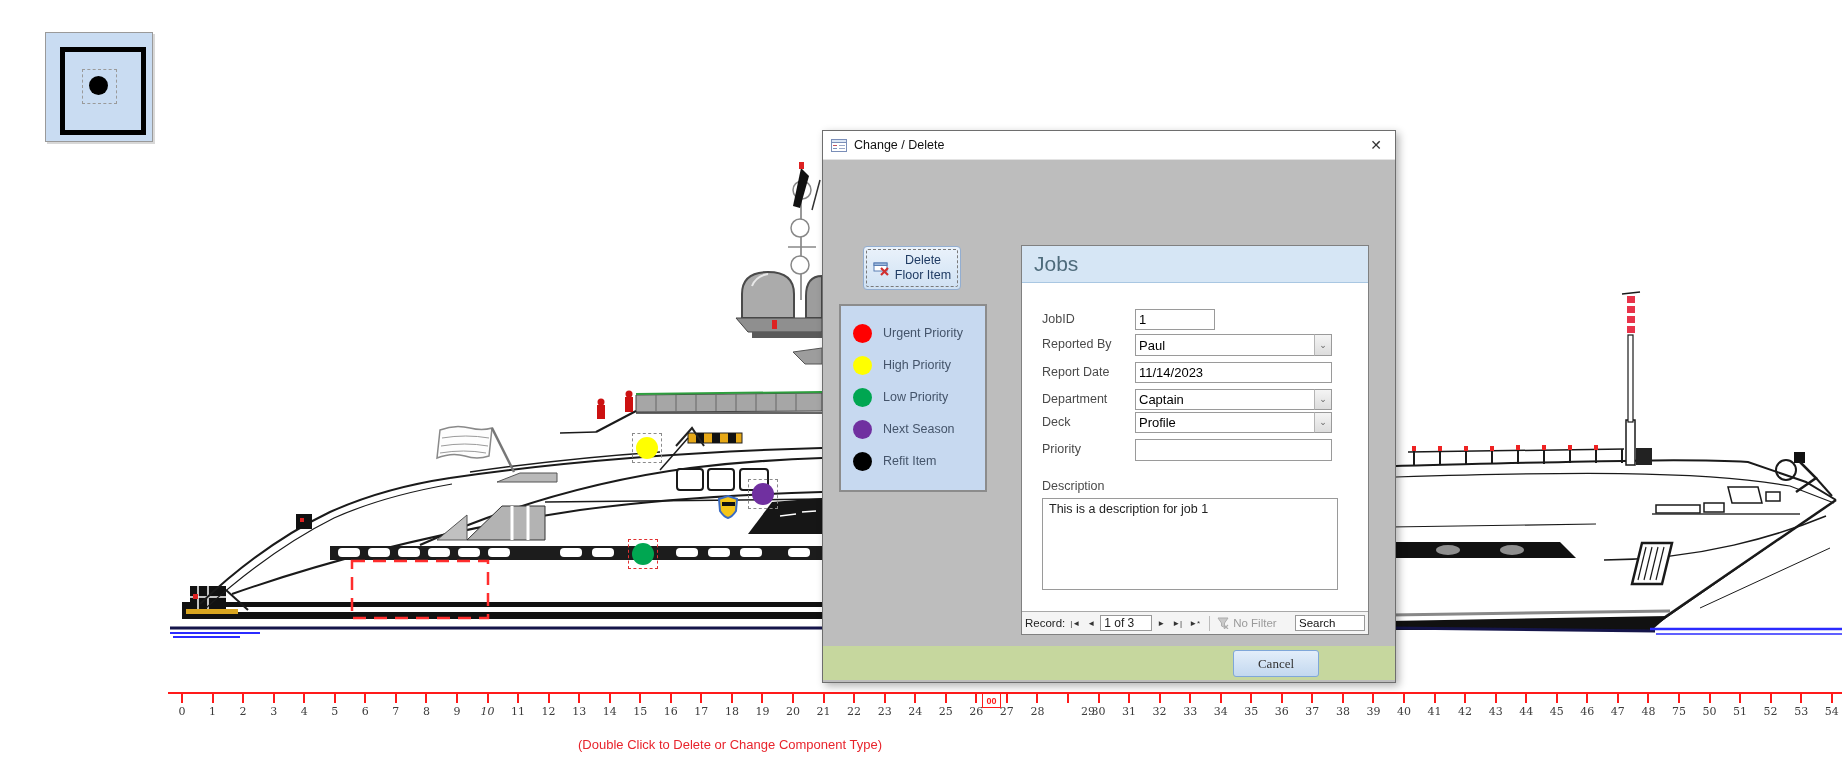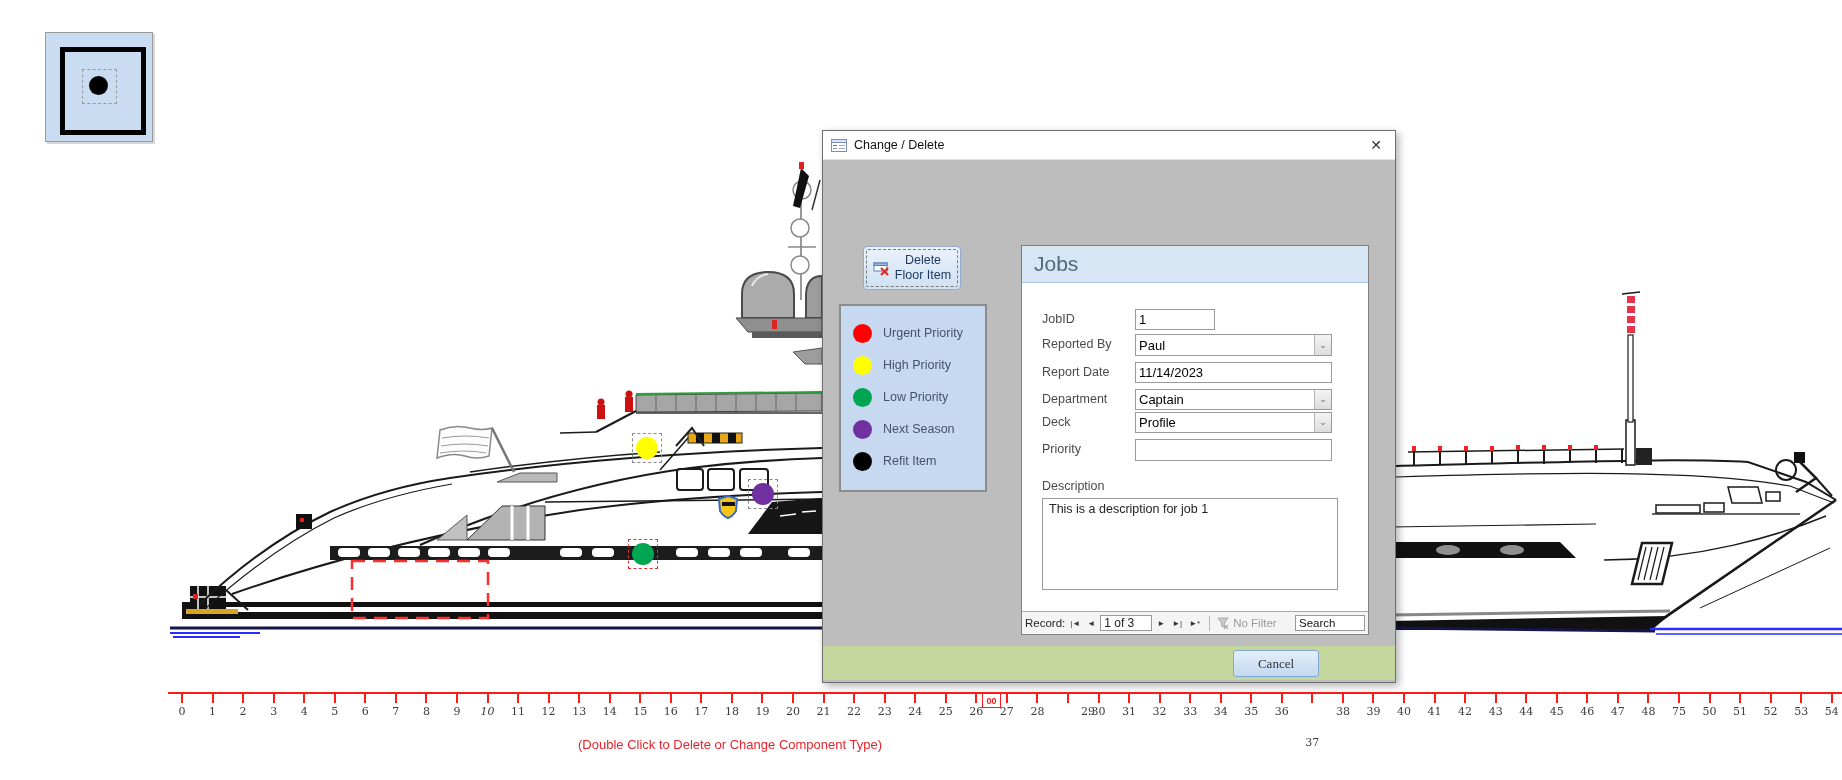--- a/index.html
+++ b/index.html
@@ -356,21 +356,21 @@
         <div class="ruler-num" style="left: 1148.6px;">32</div>
         <div class="ruler-tick" style="left: 1189.15px;"></div>
         <div class="ruler-num" style="left: 1179.15px;">33</div>
         <div class="ruler-tick" style="left: 1219.7px;"></div>
         <div class="ruler-num" style="left: 1209.7px;">34</div>
         <div class="ruler-tick" style="left: 1250.25px;"></div>
         <div class="ruler-num" style="left: 1240.25px;">35</div>
         <div class="ruler-tick" style="left: 1280.8px;"></div>
         <div class="ruler-num" style="left: 1270.8px;">36</div>
         <div class="ruler-tick" style="left: 1311.35px;"></div>
-        <div class="ruler-num" style="left: 1301.35px; margin-top: 31px;">37</div>
+        <div class="ruler-num" style="left: 1301.35px;">37</div>
         <div class="ruler-tick" style="left: 1341.9px;"></div>
         <div class="ruler-num" style="left: 1331.9px;">38</div>
         <div class="ruler-tick" style="left: 1372.45px;"></div>
         <div class="ruler-num" style="left: 1362.45px;">39</div>
         <div class="ruler-tick" style="left: 1403px;"></div>
         <div class="ruler-num" style="left: 1393px;">40</div>
         <div class="ruler-tick" style="left: 1433.55px;"></div>
         <div class="ruler-num" style="left: 1423.55px;">41</div>
         <div class="ruler-tick" style="left: 1464.1px;"></div>
         <div class="ruler-num" style="left: 1454.1px;">42</div>

